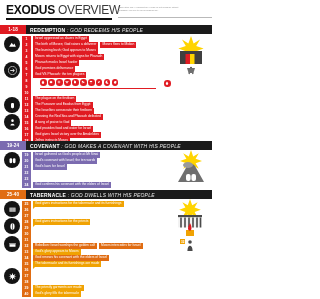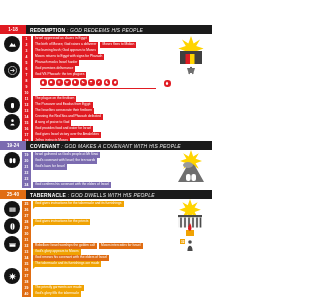--- a/index.html
+++ b/index.html
@@ -68,20 +68,31 @@
   .art{position:absolute;}
 
   .smallbadge{position:absolute;font-size:3px;color:#fff;background:#f0a202;
     padding:.5px 1px;font-weight:bold;}
 </style>
 </head>
 <body>
 
 <div class="page">
 
+  <div class="hdr">
+    <div class="hdr-title">
+      <span class="b">EXODUS</span><span>&nbsp;</span><span class="l">OVERVIEW</span>
+    </div>
+    <div class="hdr-rule"></div>
+    <div class="hdr-fine">
+      <div>©Bible Study 2014 | visualunit.me | Please do not reproduce without</div>
+      <div>permission. Feel free to use for personal use.</div>
+    </div>
+    <div class="hdr-fine-rule"></div>
+  </div>
 
   <div class="band" style="top:25px;">
     <div class="num c-red">1-18</div>
     <div class="ttl">
       <b>REDEMPTION</b>
       <span>&nbsp;</span>
       <i>: GOD REDEEMS HIS PEOPLE</i>
     </div>
   </div>
 

